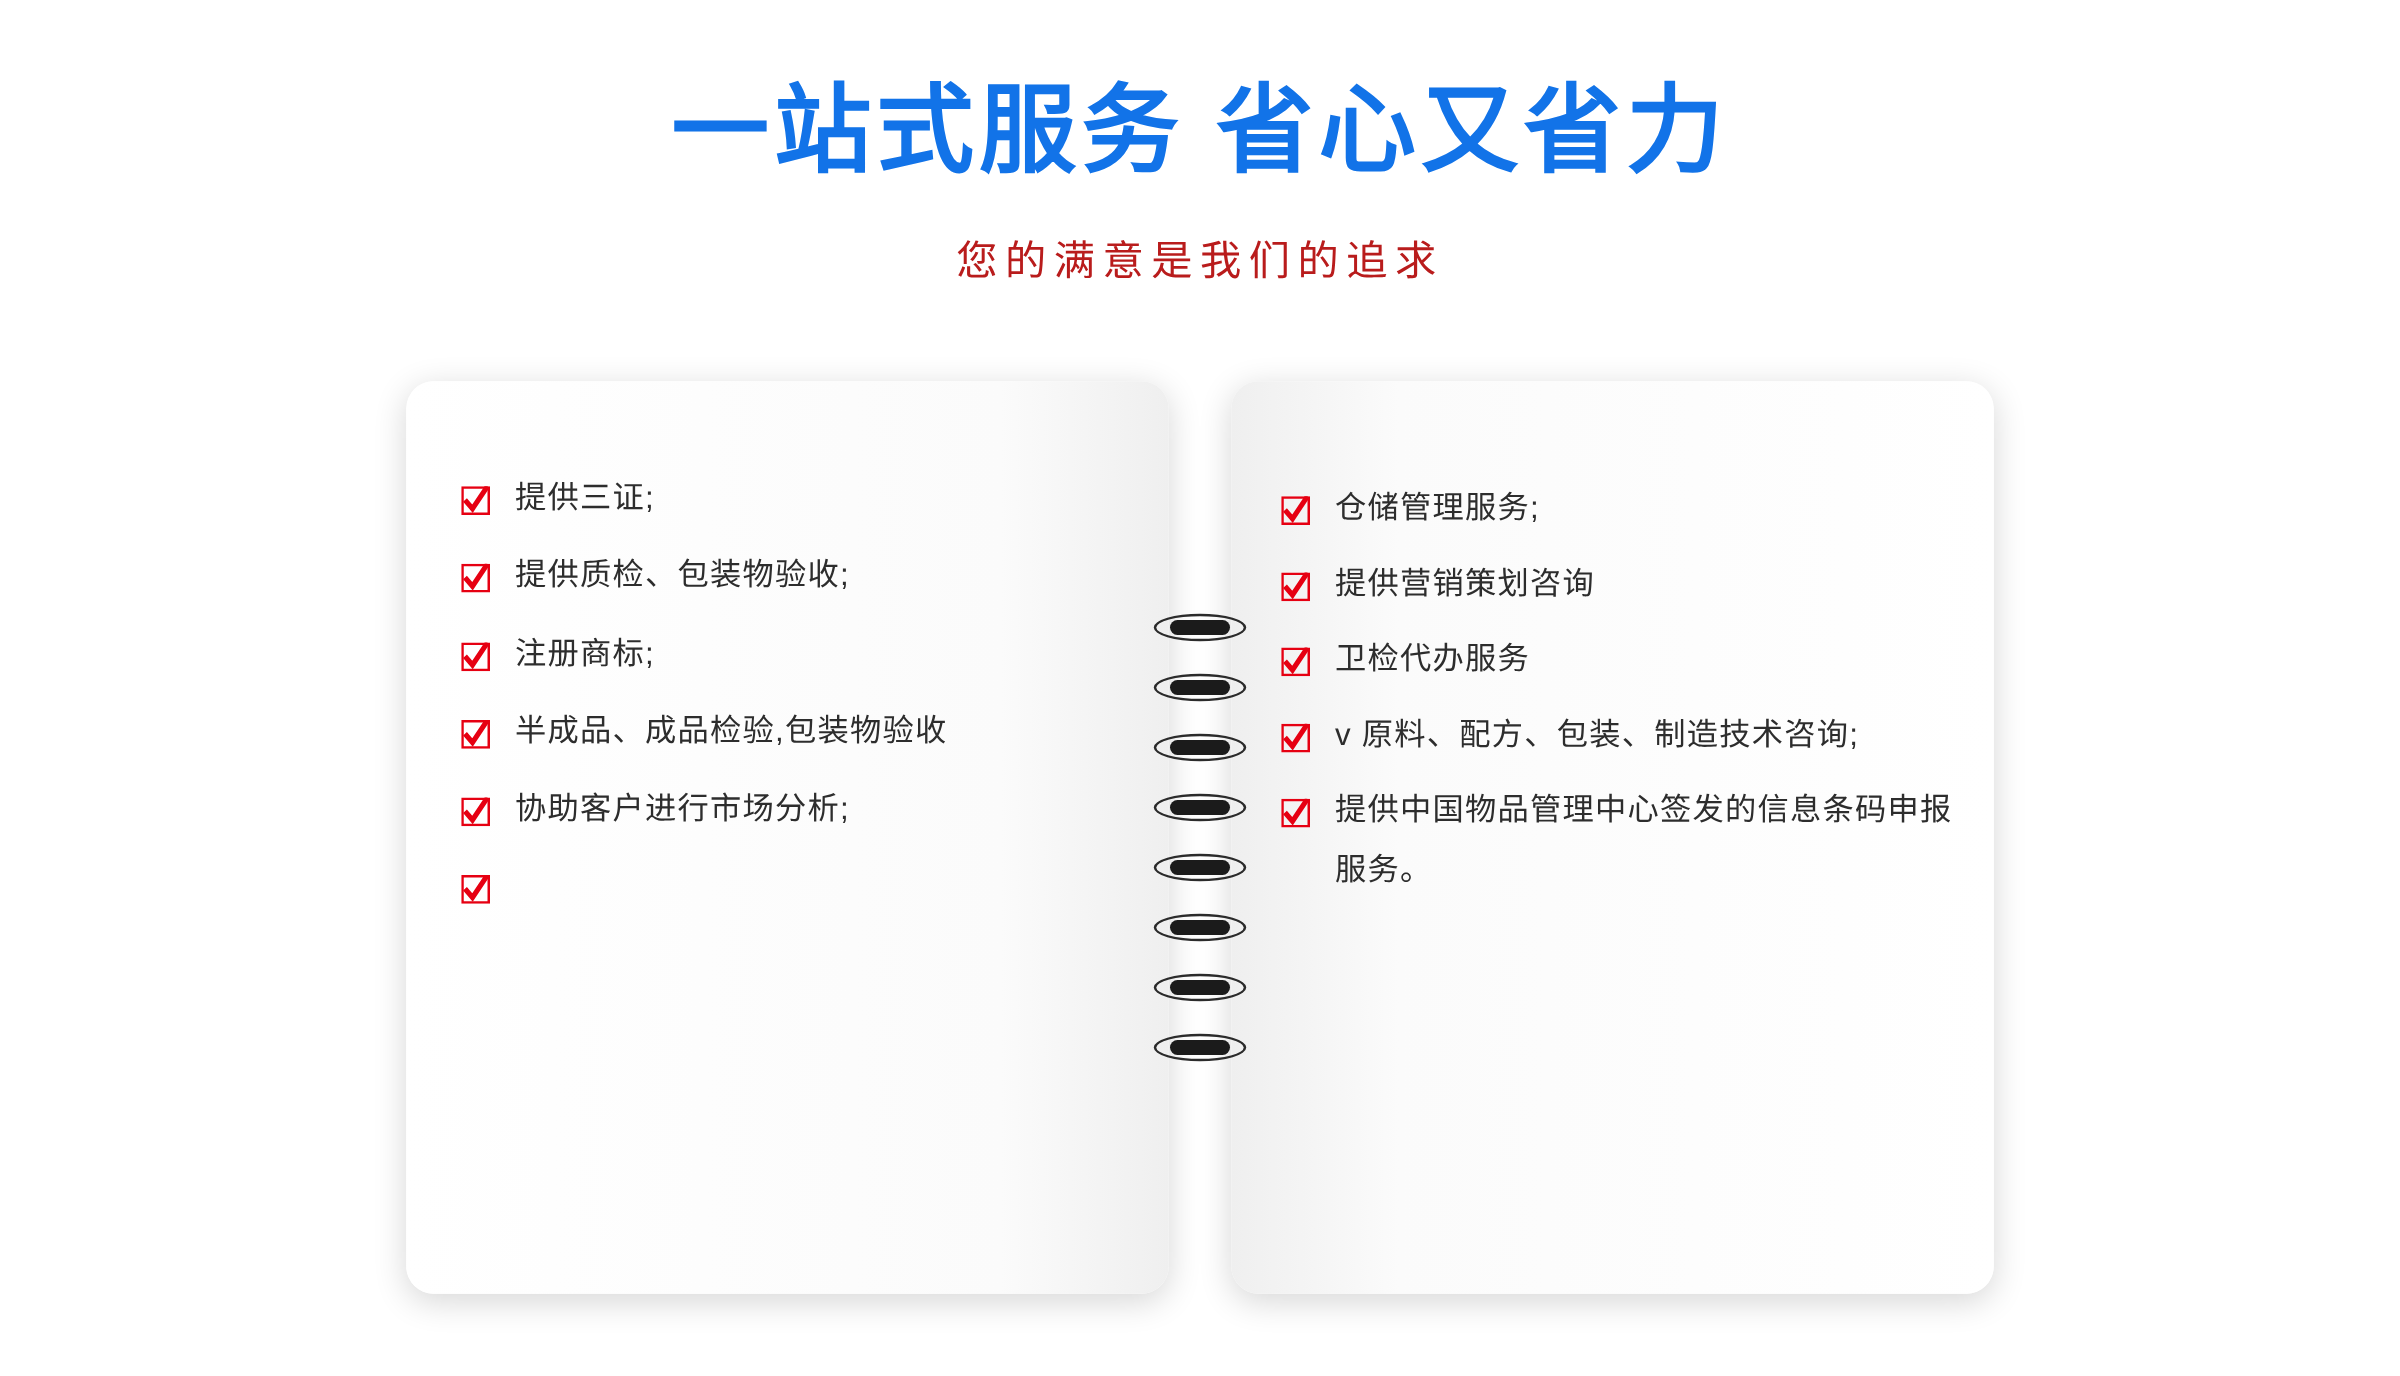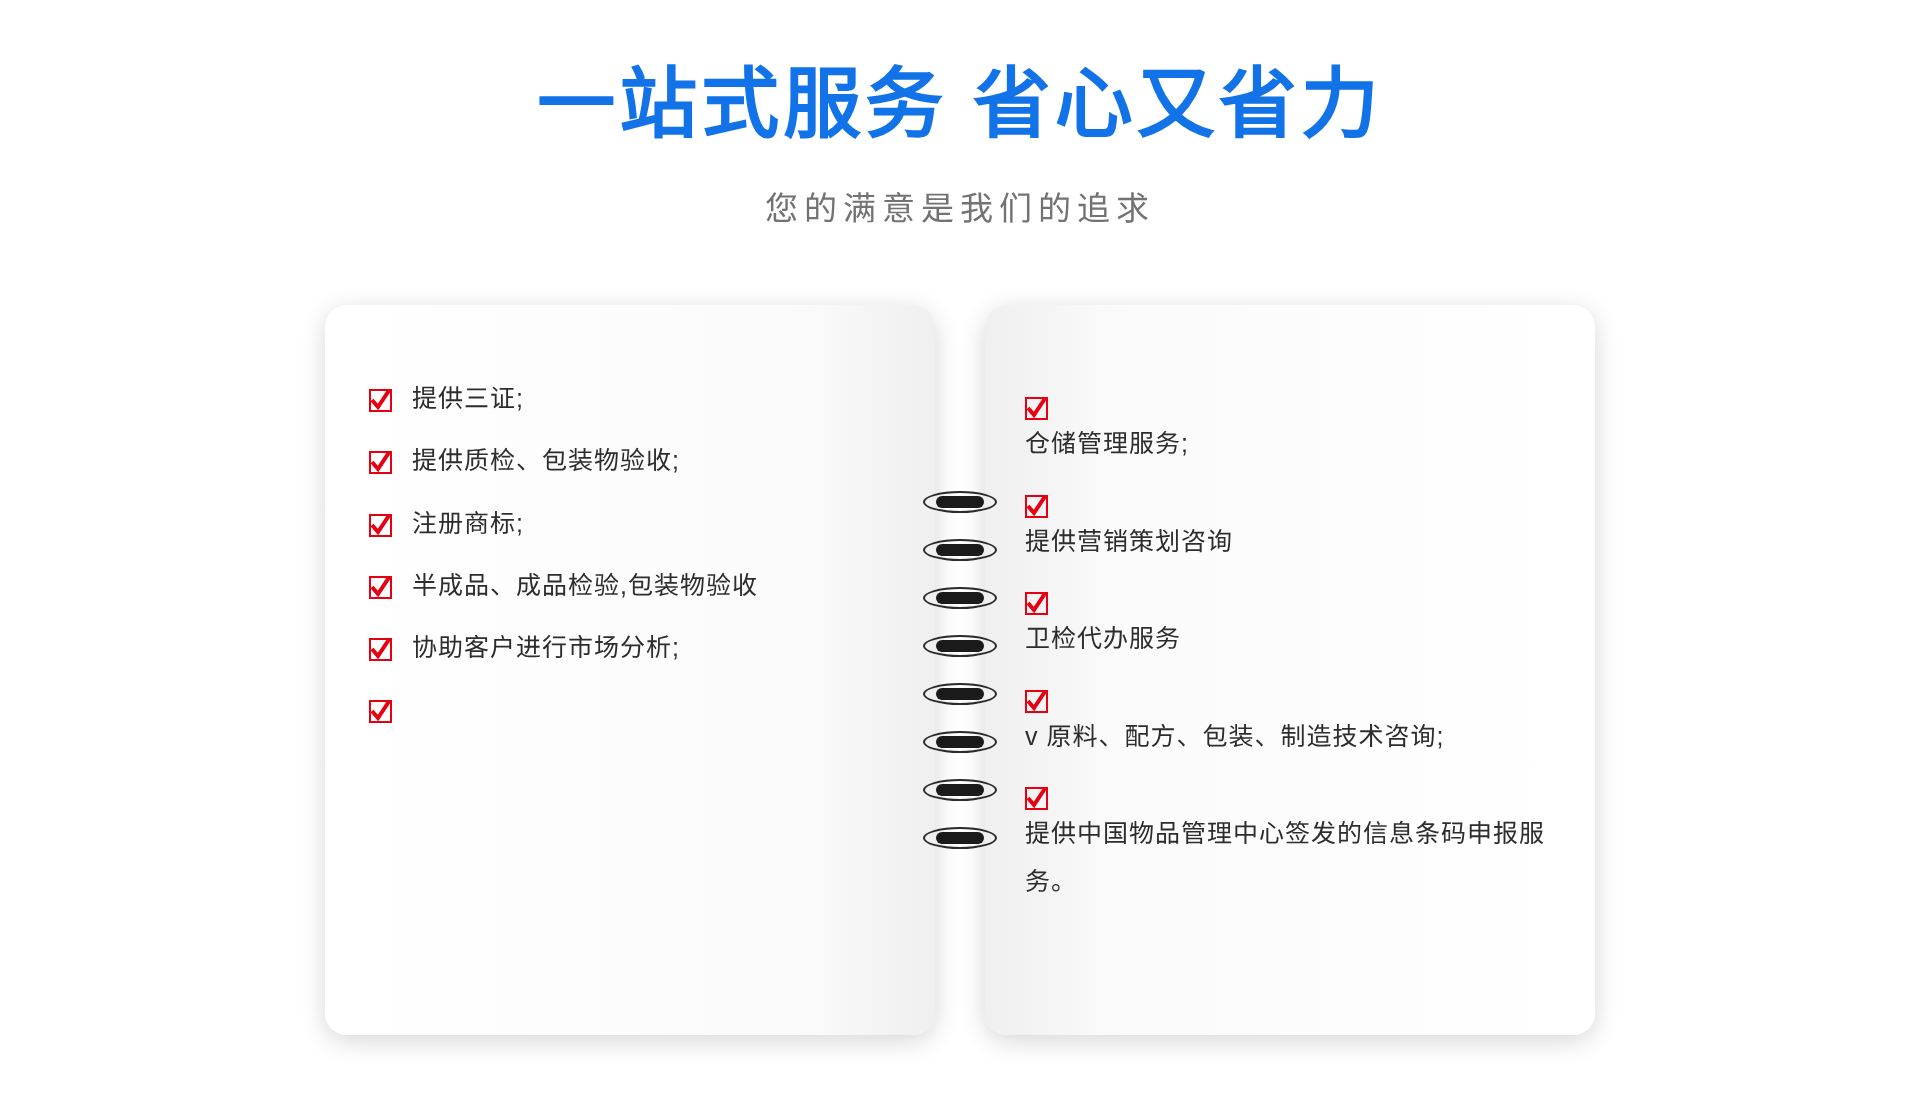--- a/index.html
+++ b/index.html
@@ -34,21 +34,21 @@
     color: #1273e8;
     letter-spacing: 4px;
     line-height: 1.1;
     margin: 0;
     white-space: nowrap;
   }
 
   .sub-title {
     margin: 34px 0 0 0;
     font-size: 33px;
-    color: #737373;
+    color: #b91c1c;
     letter-spacing: 6px;
     font-weight: 400;
   }
 
   
   .notebook {
     position: absolute;
     left: 50%;
     transform: translateX(-50%);
     top: 305px;
@@ -150,21 +150,21 @@
   .item-text {
     font-size: 25px;
     color: #2d2d2d;
     letter-spacing: 1px;
     line-height: 1.25;
     white-space: pre-wrap;
   }
 
   .right .list { left: 40px; right: 16px; }
   .right .item-text { line-height: 1.9; }
-  .right .list-item { margin-bottom: 13px; flex-direction: column; }
+  .right .list-item { margin-bottom: 13px; }
   .right .check { margin-top: 14px; }
 </style>
 </head>
 <body>
 
 <div class="page">
 
   <div class="header">
     <h1 class="main-title">一站式服务 省心又省力</h1>
     <p class="sub-title">您的满意是我们的追求</p>

